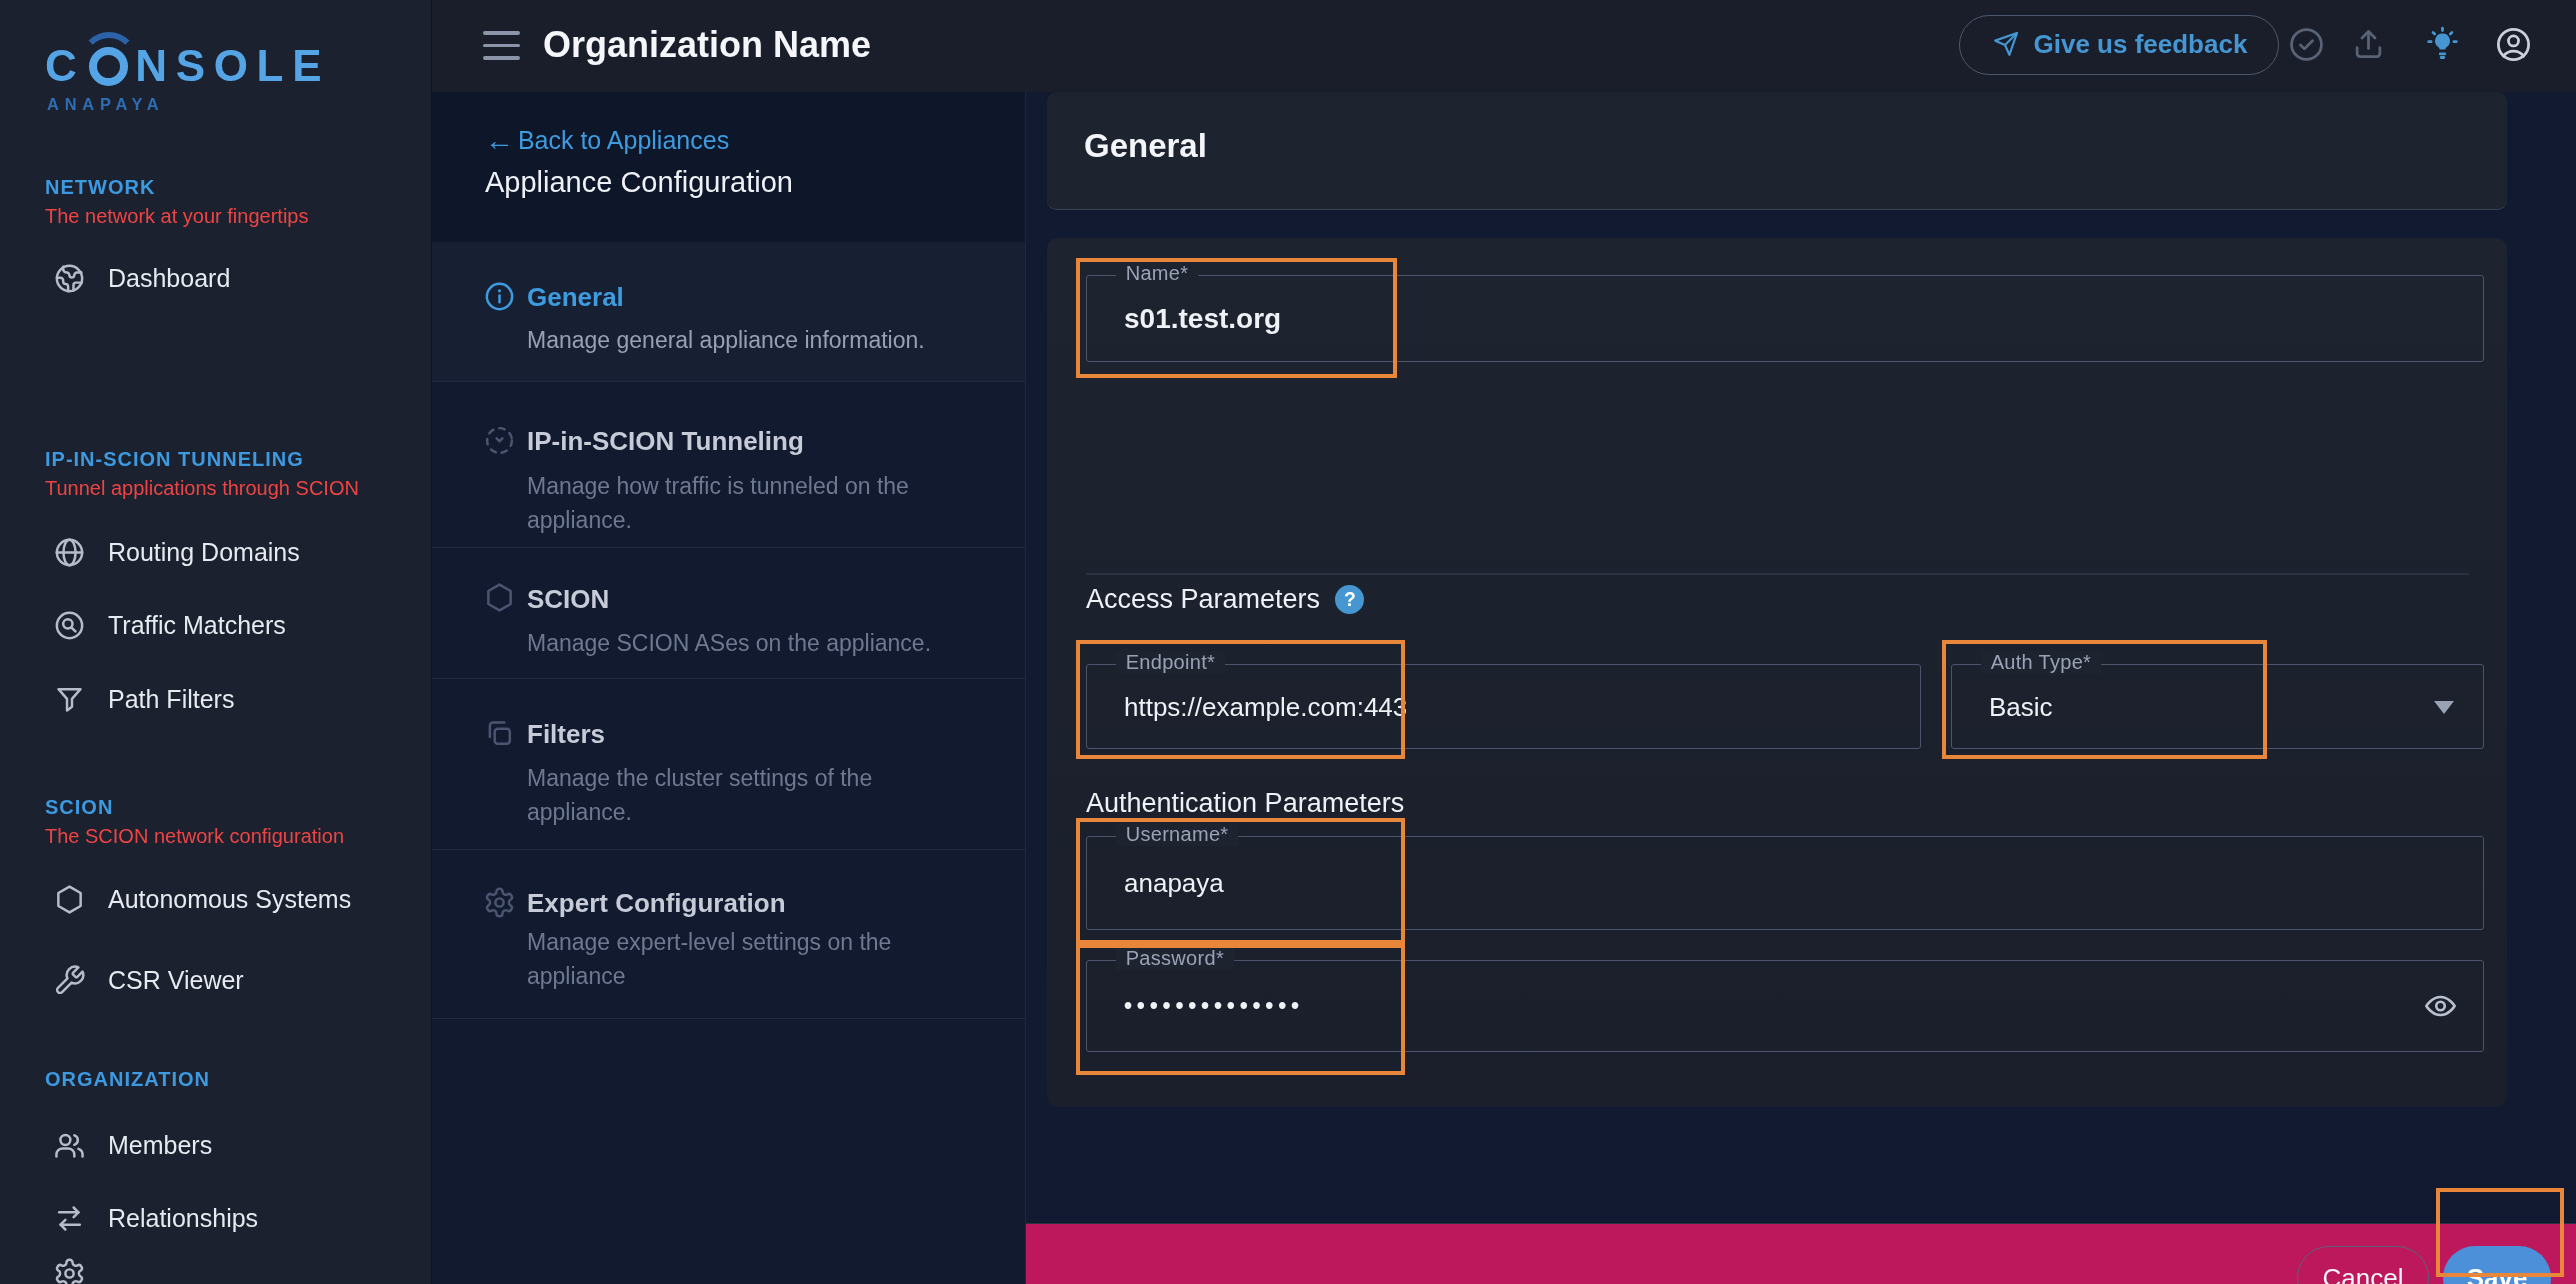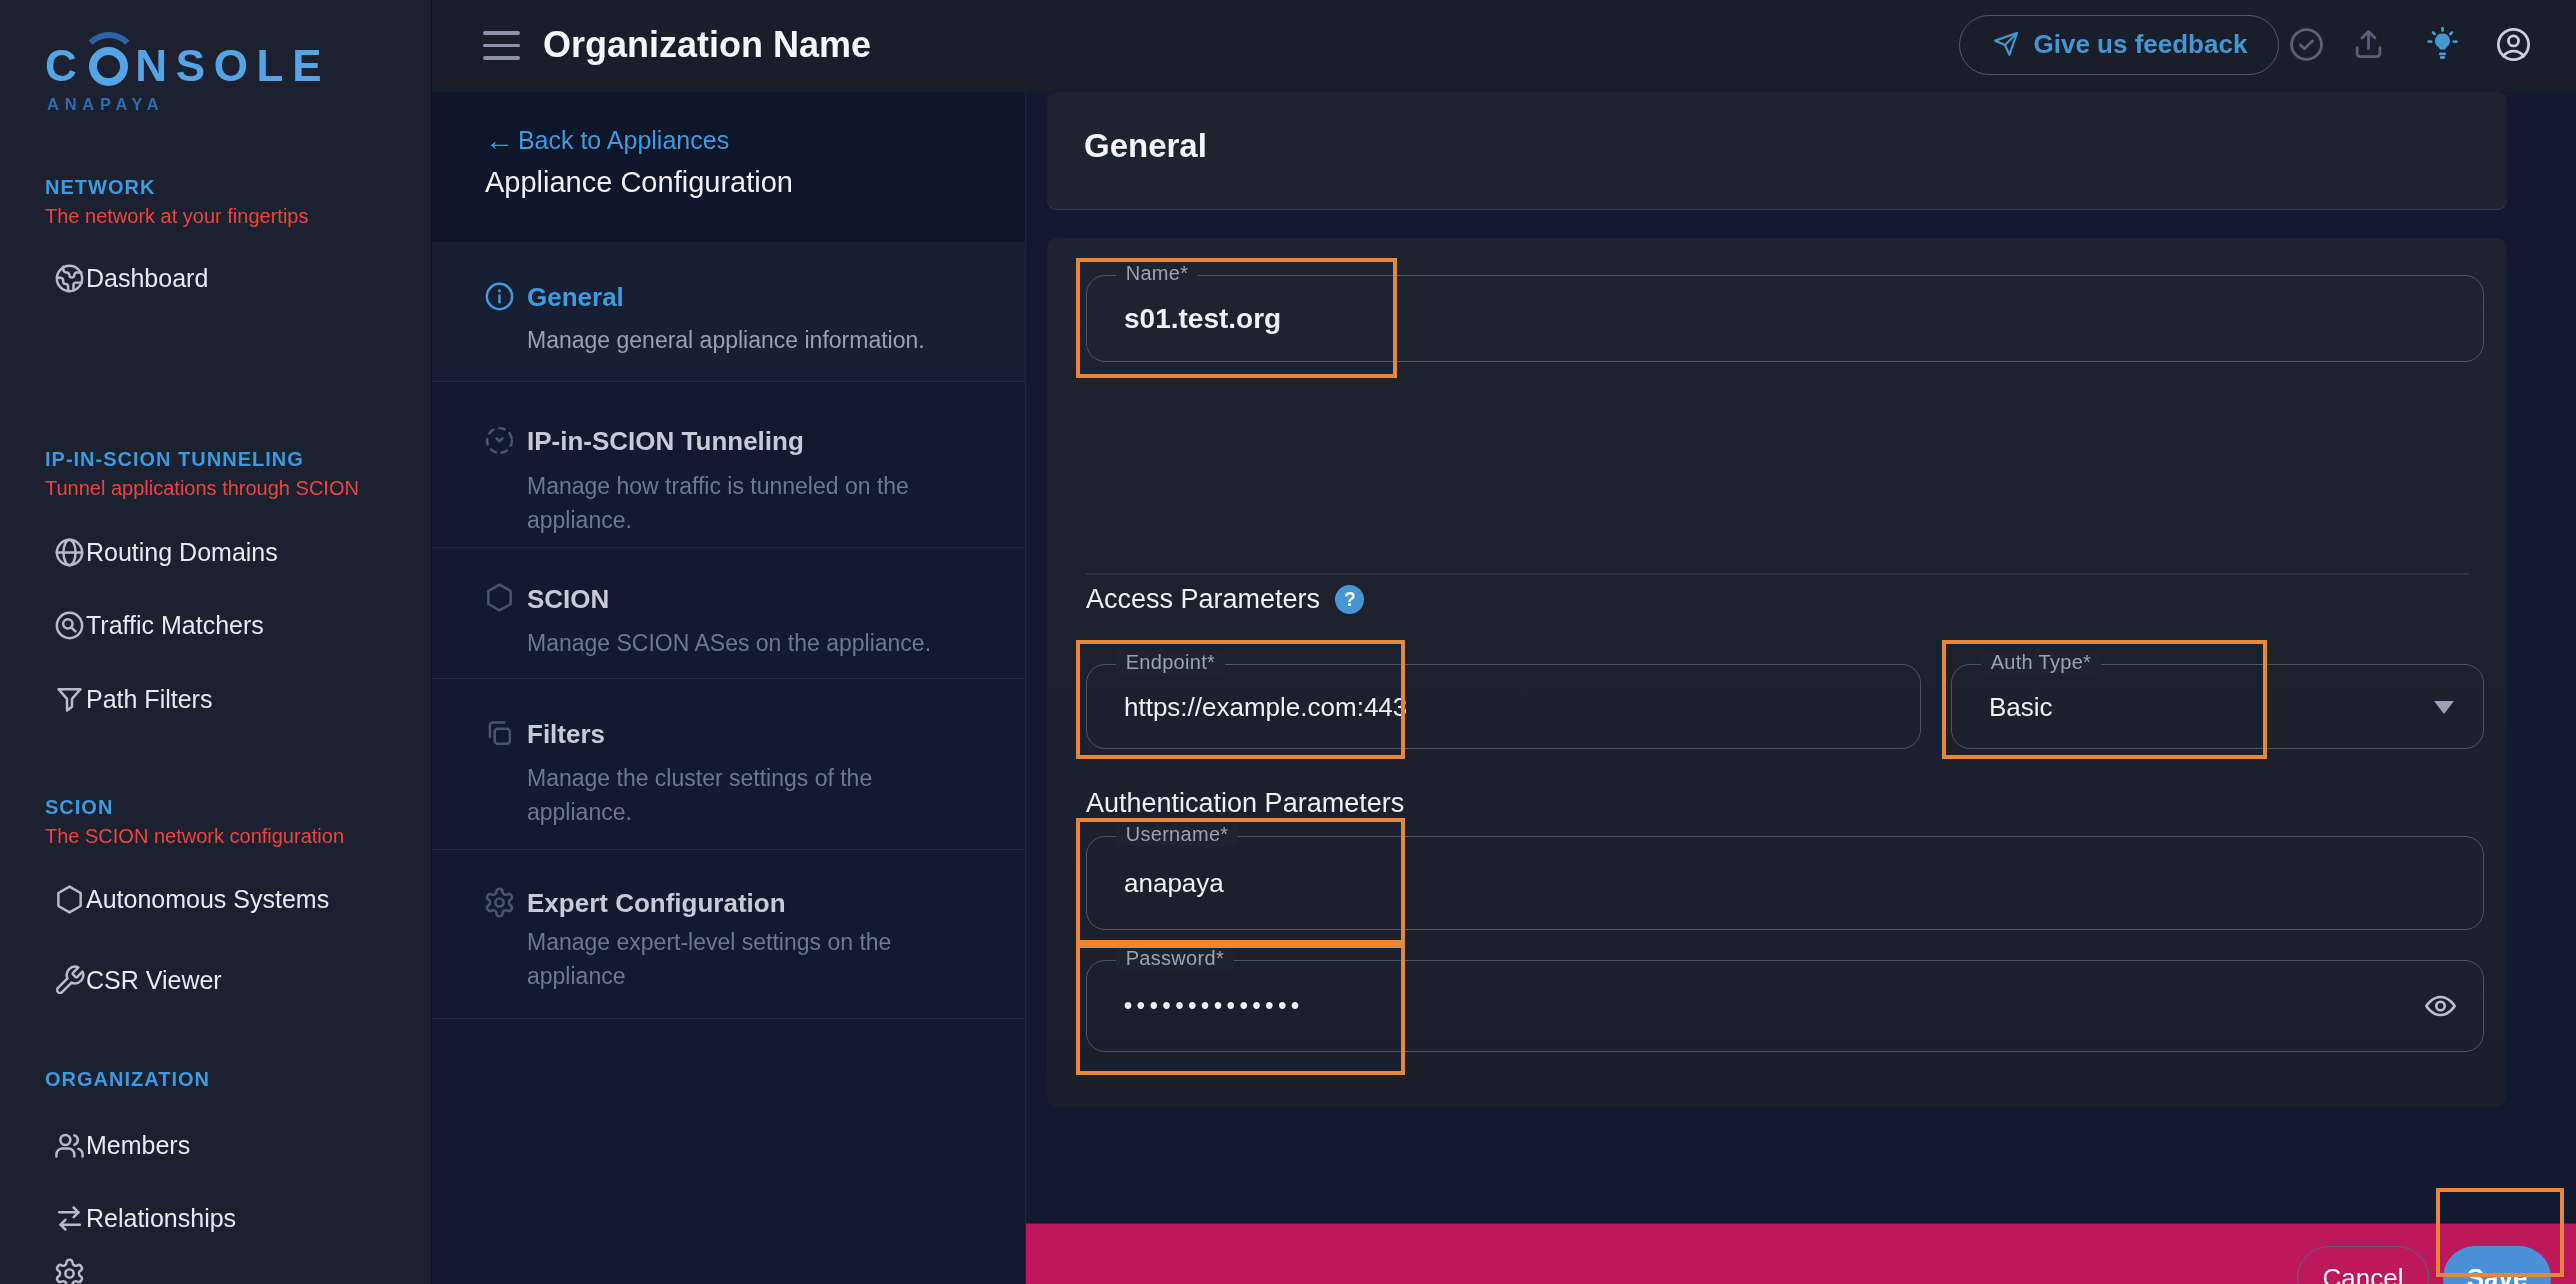--- a/index.html
+++ b/index.html
@@ -25,21 +25,21 @@
     border-bottom-color:transparent; border-left-color:transparent; border-right-color:transparent;
     transform:rotate(0deg); }
   .logo-sub { position:absolute; left:47px; top:95px; font-size:16.4px; font-weight:700;
     letter-spacing:5.8px; color:#2e6cb3; }
 
   .nav-section-label { position:absolute; left:45px; font-size:20px; font-weight:700;
     letter-spacing:1px; color:#3d9ae1; }
   .nav-section-sub { position:absolute; left:45px; font-size:20px; color:#ef4444; }
 
   .nav-row { position:absolute; left:0; width:432px; height:71px;
-    display:flex; align-items:center; padding-left:53px;
+    display:flex; align-items:center; gap:22px; padding-left:53px;
     color:#b6bdc9; cursor:pointer; }
   .nav-row .lbl { font-size:25px; font-weight:500; color:#e6eaf1; }
   .nav-row.active { left:23px; width:386px; height:65px; padding-left:30px;
     background:#3d4450; border-radius:9.7px; color:#eef1f6; }
   .nav-icon { width:33px; height:33px; flex:0 0 33px; }
   .nav-icon svg { width:33px; height:33px; stroke:currentColor; fill:none;
     stroke-width:1.8; stroke-linecap:round; stroke-linejoin:round; }
   .partial-icon { position:absolute; left:53px; top:1257px; width:33px; height:33px; color:#b6bdc9; }
   .partial-icon svg { width:33px; height:33px; stroke:currentColor; fill:none; stroke-width:1.8; }
 
@@ -84,21 +84,21 @@
 
   
   .main { position:absolute; left:1025px; top:92px; width:1551px; height:1192px; background:#121a31; }
   .header-card { position:absolute; left:22px; top:0; width:1460px; height:118px;
     background:#1e2330; border-bottom:1.9px solid #3a4152; border-radius:9.7px; }
   .header-card h1 { position:absolute; left:37px; top:35px; font-size:33px; font-weight:700; color:#f3f5f9; }
 
   .form-card { position:absolute; left:22px; top:146px; width:1460px; height:869px;
     background:linear-gradient(#1e2330,#1a1f2b); border-radius:11.6px; }
 
-  .field { position:absolute; border:1.9px solid #4b5468; border-radius:19px; }
+  .field { position:absolute; border:1.9px solid #4b5468; border-radius:3px; }
   .flabel { position:absolute; top:-14.5px; left:29px; padding:0 9.7px; background:#1e2330;
     font-size:20px; color:#9aa3b6; letter-spacing:0.3px; white-space:nowrap; }
   .fvalue { position:absolute; left:37px; top:50%; transform:translateY(-50%);
     font-size:26px; color:#eef1f6; white-space:nowrap; }
   .fvalue.bold { font-size:28px; font-weight:700; }
   .fvalue.dots { font-size:23px; font-weight:700; letter-spacing:4.8px; }
   .field textarea { position:absolute; inset:0; width:100%; height:100%; background:transparent;
     border:none; outline:none; resize:none; padding:27px 0 0 37px; font-size:26px;
     color:#eef1f6; font-family:inherit; }
   .field textarea::placeholder { color:#7d8698; }

